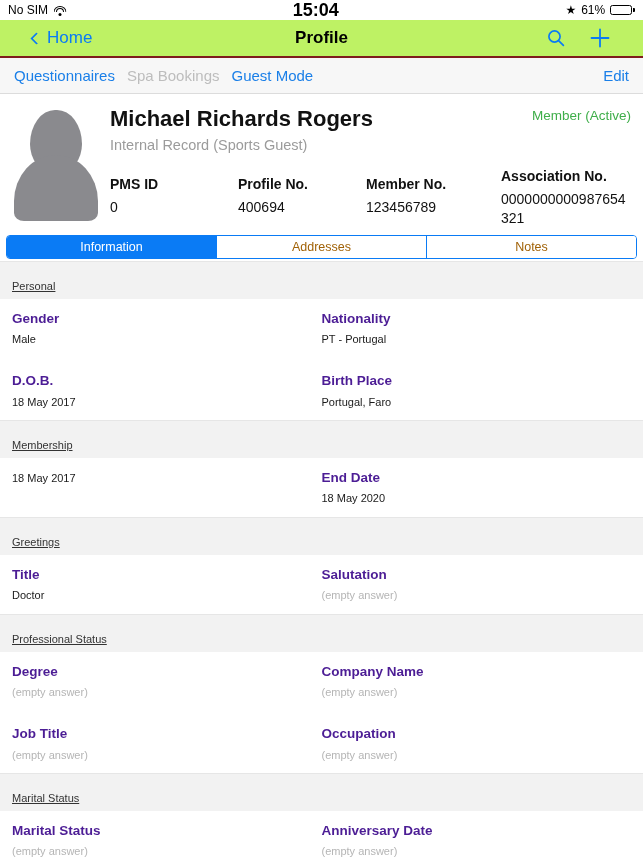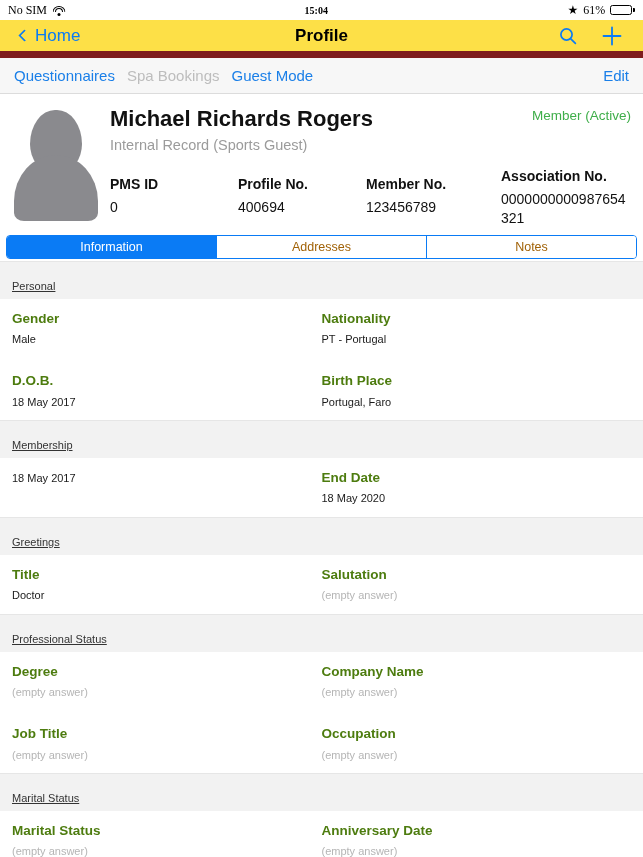--- a/index.html
+++ b/index.html
@@ -11,44 +11,43 @@
     -webkit-font-smoothing:antialiased;
   }
   #app { width:643px; height:857px; position:relative; display:flex; flex-direction:column; }
 
   
   .statusbar {
     height:20px; flex:0 0 20px;
     display:flex; align-items:center; justify-content:space-between;
     padding:0 8px; font-size:12px; color:#000;
     background:#ffffff;
-    font-family:Liberation Serif, serif;
   }
   .sb-left, .sb-right { display:flex; align-items:center; gap:5px; }
-  .sb-center { font-size:10px; font-weight:bold; letter-spacing:0; }
+  .sb-center { font-size:18px; font-weight:bold; letter-spacing:0; }
   .wifi-icon { display:inline-block; width:13px; height:11px; position:relative; }
   .wifi-icon i {
     position:absolute; left:50%; transform:translateX(-50%);
     border:1.6px solid #000; border-bottom:none; border-radius:50% 50% 0 0 / 100% 100% 0 0;
   }
   .wifi-icon i:nth-child(1){ width:13px; height:6px; top:1px; }
   .wifi-icon i:nth-child(2){ width:8px;  height:4px; top:3.5px; }
   .wifi-dot { position:absolute; left:50%; transform:translateX(-50%); bottom:0px; width:3px; height:3px; background:#000; border-radius:50%; }
   .bt-icon { font-size:12px; line-height:1; }
   .batt { display:inline-flex; align-items:center; }
   .batt-body { width:22px; height:10px; border:1.2px solid #000; border-radius:2.5px; padding:1px; }
   .batt-fill { height:100%; background:#000; border-radius:1px; }
   .batt-cap { width:1.8px; height:4px; background:#000; border-radius:0 1px 1px 0; margin-left:1px; }
 
   
   .navbar {
     height:38px; flex:0 0 38px;
     display:flex; align-items:center; justify-content:space-between;
-    padding:0 20px; background:#fde047; position:relative;
-    border-bottom:7px solid #7f1d1d;
+    padding:0 32px; background:#bef264; position:relative;
+    border-bottom:2px solid #7f1d1d;
   }
   .nav-back { display:flex; align-items:center; gap:4px; color:#0a7bf5; font-size:17px; cursor:pointer; }
   .chev-left {
     width:9px; height:9px; border-left:2.4px solid #0a7bf5; border-bottom:2.4px solid #0a7bf5;
     transform:rotate(45deg); margin-right:2px; border-radius:1px;
   }
   .nav-title {
     position:absolute; left:0; right:0; text-align:center;
     font-size:17px; font-weight:bold; color:#000; pointer-events:none;
   }
@@ -112,21 +111,21 @@
   
   .content { flex:1 1 auto; overflow:hidden; background:#fff; }
   .sec-header {
     background:#f2f2f2; padding:18px 12px 7px 12px;
     font-size:11px; color:#333; border-top:1px solid #e6e6e6;text-decoration:underline;
   }
   .rows { padding:0 12px; }
   .field-row { display:flex; padding:10px 0 14px 0; }
   .field-row.tight { padding-bottom:10px; }
   .field { flex:1 1 50%; min-width:0; padding-right:8px; }
-  .f-label { font-size:13.5px; font-weight:bold; color:#4d7c0f; line-height:1.5; }
+  .f-label { font-size:13.5px; font-weight:bold; color:#4c1d95; line-height:1.5; }
   .f-value { font-size:11px; color:#1a1a1a; line-height:1.5; margin-top:2px; }
   .f-value.empty { color:#b5b5b5; }
 </style>
 </head>
 <body>
 
 <div id="app">
 
   <div class="statusbar">
     <div class="sb-left">

